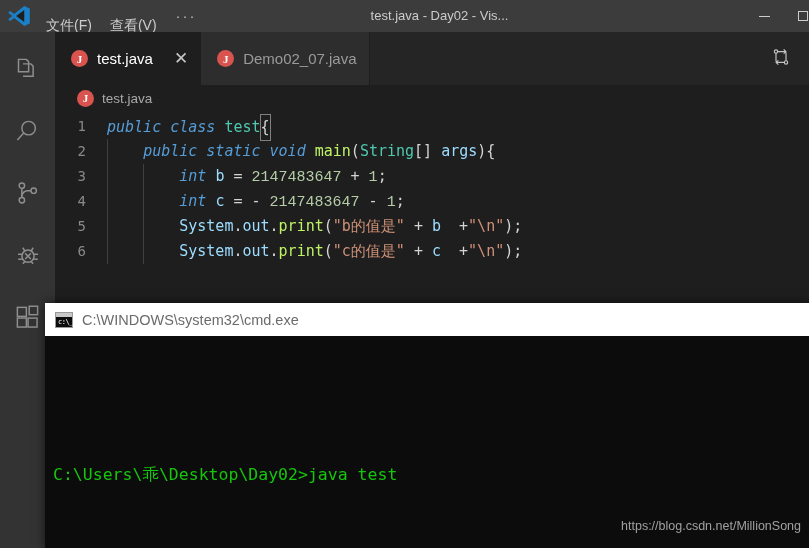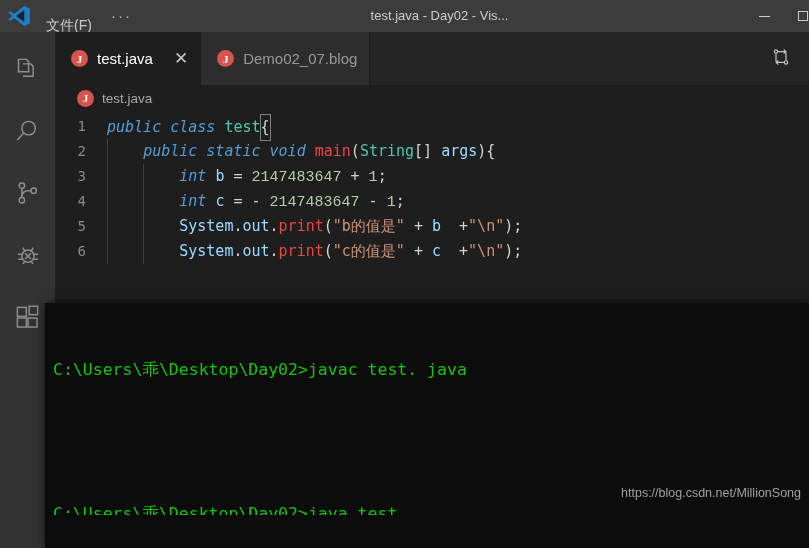--- a/index.html
+++ b/index.html
@@ -149,21 +149,21 @@
   }
   .code-text { position: relative; }
   .ind-guide {
     position: absolute;
     top: 0; bottom: 0;
     width: 1px;
     background: #404040;
   }
   .kw   { color: #569cd6; font-style: italic; }   
   .type { color: #4ec9b0; }   
-  .fn   { color: #ef4444; }   
+  .fn   { color: #bef264; }   
   .num  { color: #b5cea8; font-family: Liberation Mono, monospace; }
   .str  { color: #ce9178; }
   .pln  { color: #d4d4d4; }
   .var  { color: #9cdcfe; }
   .cursor-box {
     display: inline-block;
     border: 1px solid #808080;
     margin: 0 -1px;
     color: #d4d4d4;
   }
@@ -241,20 +241,21 @@
 
   <div id="titlebar">
     <div id="vscode-logo">
       <svg width="24" height="24" viewBox="0 0 100 100">
         <path d="M72 8 L95 19 L95 81 L72 92 L30 58 L13 71 L5 64 L22 50 L5 36 L13 29 L30 42 Z" fill="#1b80c8"></path>
         <path d="M72 25 L72 75 L38 50 Z" fill="#1e1e1e"></path>
       </svg>
     </div>
 
     <div class="menu-item">文件(F)</div>
+    <div class="menu-item">查看(V)</div>
     <div class="menu-item ellipsis">···</div>
 
     <div id="window-title">test.java - Day02 - Vis...</div>
 
     <div id="win-controls">
       <div class="win-btn">
         <div class="bar"></div>
       </div>
       <div class="win-btn" style="width:22px;overflow:hidden;">
         <div class="sq" style="margin-left:10px;"></div>
@@ -316,21 +317,21 @@
   <div id="editor-area">
 
     <div id="tabbar">
       <div class="tab active">
         <span class="java-icon">J</span>
         <span>test.java</span>
         <span class="tab-close">✕</span>
       </div>
       <div class="tab inactive">
         <span class="java-icon">J</span>
-        <span>Demo02_07.blog</span>
+        <span>Demo02_07.java</span>
       </div>
       <div id="tab-actions">
         <span>
           <svg width="20" height="20" viewBox="0 0 24 24" fill="none" stroke="#c5c5c5" stroke-width="1.4">
             <circle cx="6" cy="5.5" r="2"></circle>
             <circle cx="18" cy="18.5" r="2"></circle>
             <path d="M8 5.5h8a2 2 0 0 1 2 2v9"></path>
             <path d="M6 7.5v9a2 2 0 0 0 2 2h8"></path>
             <path d="M15.2 2.8L17.8 5.4 15.2 8"></path>
             <path d="M8.8 16L6.2 18.6 8.8 21.2"></path>
@@ -373,22 +374,27 @@
 
       <div class="code-line">
         <span class="lineno">6</span>
         <span class="code-text"><span class="ind-guide" style="left:0px;"></span><span class="ind-guide" style="left:36px;"></span><span class="pln">        </span><span class="var">System</span><span class="pln">.</span><span class="var">out</span><span class="pln">.</span><span class="fn">print</span><span class="pln">(</span><span class="str">"c的值是"</span><span class="pln"> </span><span class="pln">+</span><span class="pln"> </span><span class="var">c</span><span class="pln">  </span><span class="pln">+</span><span class="str">"\n"</span><span class="pln">)</span><span class="pln">;</span></span>
       </div>
 
     </div>
   </div>
 
   <div id="cmd-window">
+    <div id="cmd-titlebar">
+      <span id="cmd-icon">
+        <span>c:\_</span>
+      </span>
+      <span id="cmd-title-text">C:\WINDOWS\system32\cmd.exe</span>
+    </div>
     <div id="cmd-body">
-      <div class="cmd-line">C:\Users\乖\Desktop\Day02&gt;javac test. java</div>
       <div class="cmd-blank"></div>
       <div class="cmd-line">C:\Users\乖\Desktop\Day02&gt;java test</div>
       
       
       
       
       <div id="watermark">https://blog.csdn.net/MillionSong</div>
     </div>
   </div>
 

